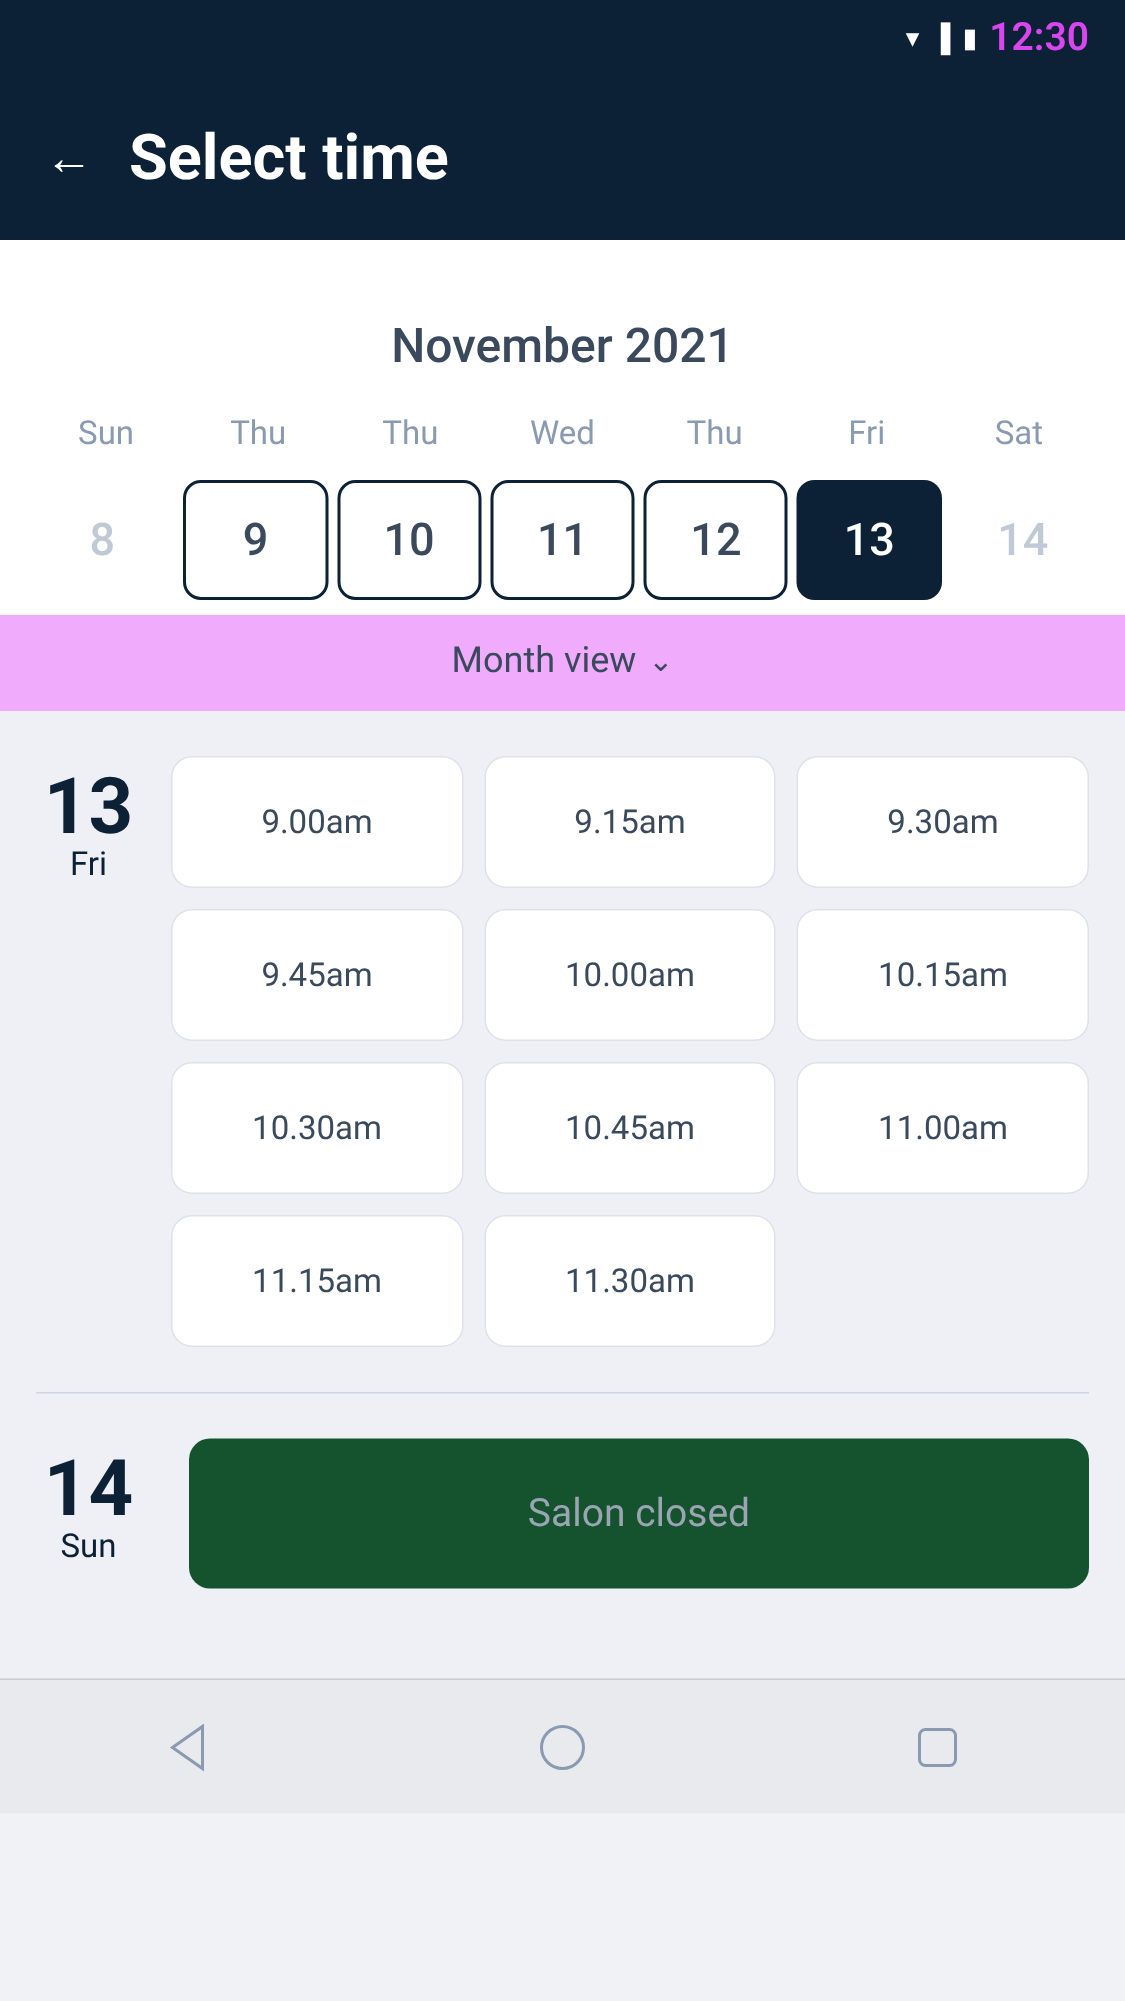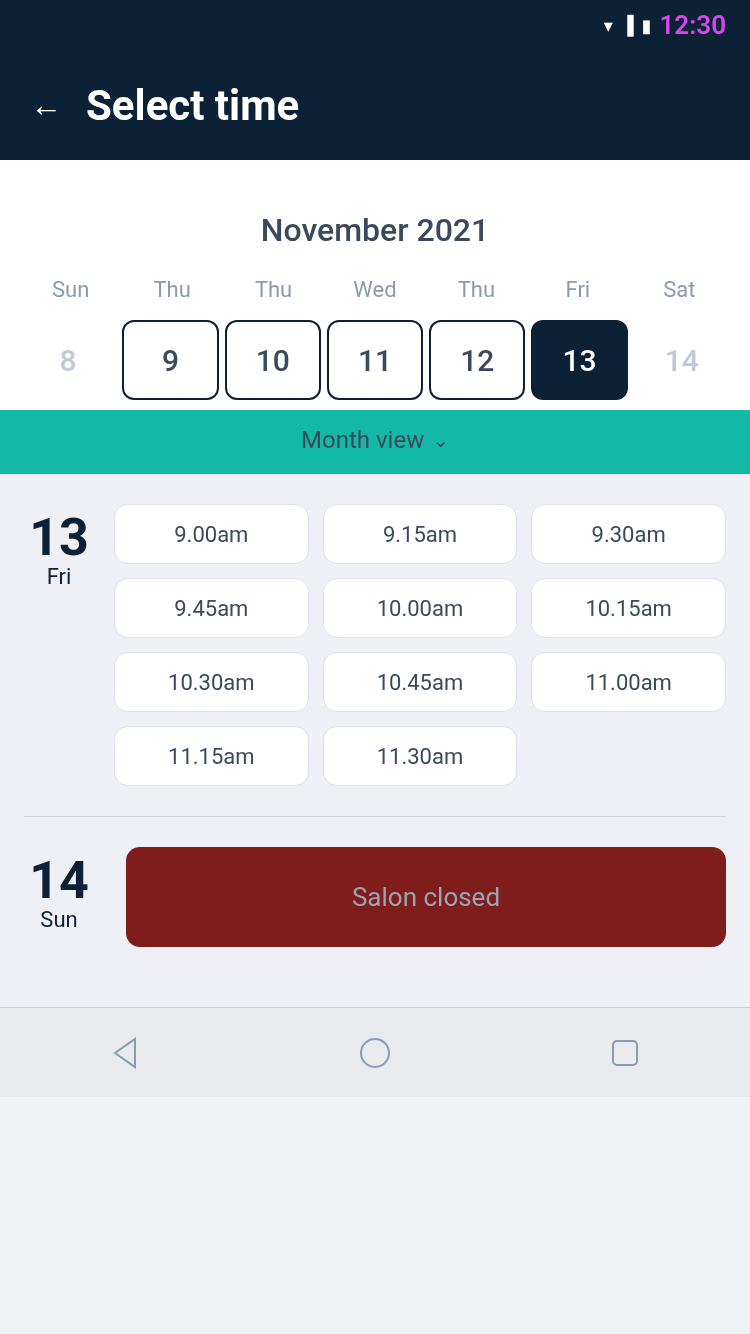--- a/index.html
+++ b/index.html
@@ -115,21 +115,21 @@
     }
 
     
     .month-view-row {
       display: flex;
       align-items: center;
       justify-content: center;
       padding: 16px 0 20px;
       gap: 8px;
       cursor: pointer;
-      background: #14b8a6;
+      background: #f0abfc;
     }
     .month-view-label {
       font-size: 24px;
       color: #3a4a5c;
     }
     .chevron-down {
       font-size: 20px;
       color: #3a4a5c;
     }
 
@@ -164,41 +164,41 @@
     }
     .time-grid {
       flex: 1;
       display: grid;
       grid-template-columns: repeat(3, 1fr);
       gap: 14px;
     }
     .time-slot {
       background: white;
       border-radius: 14px;
-      height: 60px;
+      height: 88px;
       display: flex;
       align-items: center;
       justify-content: center;
       font-size: 22px;
       color: #3a4a5c;
       cursor: pointer;
       border: 1.5px solid #dde2ea;
     }
 
     
     .section-divider {
       height: 1px;
       background: #d0d5de;
       margin: 10px 0 30px;
     }
 
     
     .salon-closed-slot {
       flex: 1;
-      background: #7f1d1d;
+      background: #14532d;
       border-radius: 14px;
       height: 100px;
       display: flex;
       align-items: center;
       justify-content: center;
       font-size: 26px;
       color: #9aa4b2;
       margin-left: 12px;
     }
 

